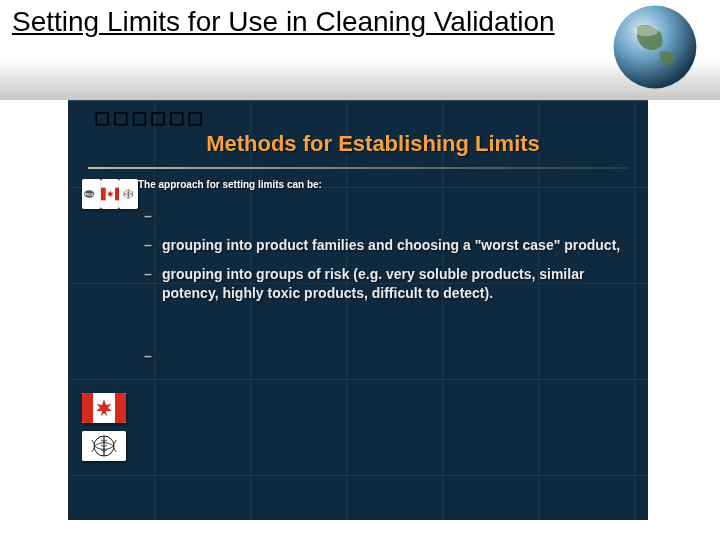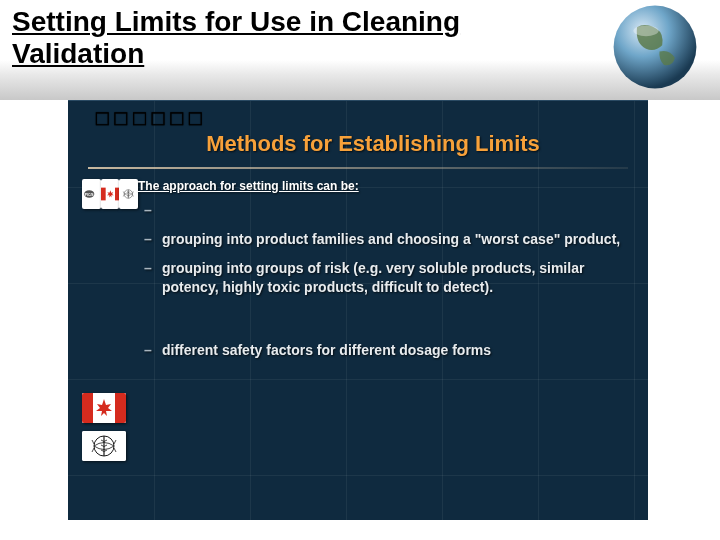--- a/index.html
+++ b/index.html
@@ -12,21 +12,21 @@
     position: relative;
   }
   .header-area {
     position: relative;
     height: 100px;
     background: linear-gradient(to bottom, #ffffff 0%, #ffffff 60%, #e8e8e8 75%, #c8c8c8 100%);
     padding: 6px 12px 0 12px;
   }
   .page-title {
     font-size: 28px;
-    font-weight: bold;
+    font-weight: normal;
     color: #000;
     line-height: 1.15;
     max-width: 560px;
     text-decoration: underline;
     text-decoration-thickness: 2px;
     text-underline-offset: 2px;
   }
   .globe {
     position: absolute;
     top: 2px;
@@ -90,25 +90,24 @@
     justify-content: center;
     box-shadow: 1px 1px 3px rgba(0,0,0,0.6);
     overflow: hidden;
   }
   .text-col {
     flex: 1;
     padding-right: 22px;
   }
   .lead {
     color: #ffffff;
-    font-size: 12px;
+    font-size: 10px;
     font-weight: bold;
-    margin-bottom: 8px;
+    margin-bottom: 17px;
     text-shadow: 1px 1px 2px rgba(0,0,0,0.7);
-    text-decoration: underline;
   }
   .bullet {
     display: flex;
     color: #e8ecef;
     font-size: 14px;
     font-weight: bold;
     line-height: 1.35;
     margin-bottom: 10px;
     text-shadow: 1px 1px 2px rgba(0,0,0,0.7);
   }
@@ -190,21 +189,20 @@
       </div>
       <div class="bullet">
         <span class="dash">–</span>
         <span>grouping into groups of risk (e.g. very soluble products, similar potency, highly toxic products, difficult to detect).</span>
       </div>
 
       <div class="gap"></div>
 
       <div class="bullet">
         <span class="dash">–</span>
-        <span>different safety factors for different dosage forms</span>
       </div>
     </div>
   </div>
 
   <div class="body-row" style="position:absolute; top:288px; left:0;">
     <div class="flags-col second-flags">
       <div class="flag-box">
         <svg viewBox="0 0 44 30" width="44" height="30">
           <rect width="44" height="30" fill="#fff"></rect>
           <rect x="0" y="0" width="11" height="30" fill="#d52b1e"></rect>

